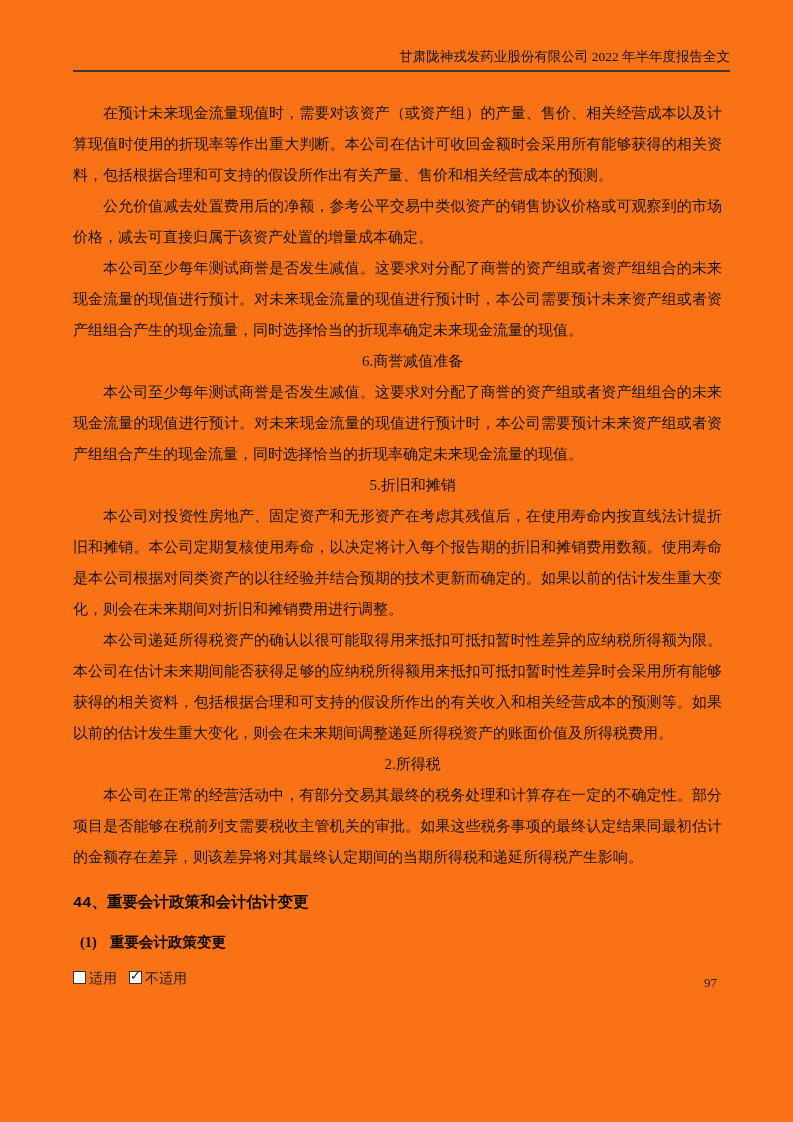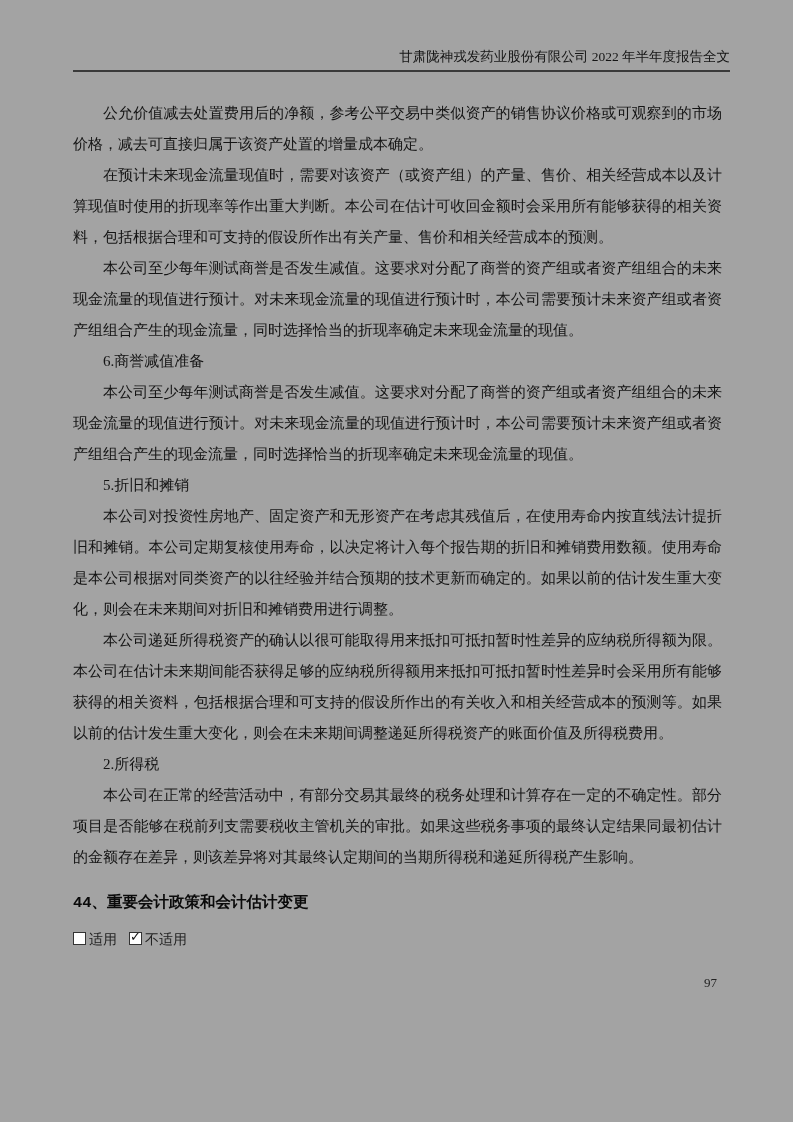--- a/index.html
+++ b/index.html
@@ -1,21 +1,21 @@
 <!DOCTYPE html>
 <html><head>
 <meta charset="utf-8">
 <style>
   html, body { margin: 0; padding: 0; background: #e8e8e8; }
   .page {
     position: relative;
     width: 793px;
     height: 1122px;
     margin: 0 auto;
-    background: #a3a3a3;
+    background: #f97316;
     font-family: "Liberation Serif", "DejaVu Serif", serif;
     color: #111111;
     overflow: hidden;
   }
   .header {
     margin: 0 63px 0 73px;
     padding-top: 49px;
     padding-bottom: 5px;
     border-bottom: 2px solid #3a3a3a;
     text-align: right;
@@ -27,21 +27,21 @@
     margin: 26px 71px 0 73px;
   }
   .para, .clause-h {
     margin: 0;
     font-size: 15px;
     line-height: 31px;
     text-indent: 2em;
     text-align: justify;
     color: #141414;
   }
-  .clause-h { text-align: left; }
+  .clause-h { text-align: center; }
   .section-heading {
     margin: 15px 0 0 0;
     font-size: 15.5px;
     line-height: 31px;
     font-weight: bold;
     color: #0a0a0a;
     font-family: Liberation Mono, monospace;
   }
   .subsection-heading {
     margin: 8px 0 0 7px;
@@ -89,33 +89,36 @@
 </head>
 <body>
 
 <div class="page">
 
   <div class="header">
     <span>甘肃陇神戎发药业股份有限公司 2022 年半年度报告全文</span>
   </div>
 
   <div class="body-col">
+    <p class="para">在预计未来现金流量现值时，需要对该资产（或资产组）的产量、售价、相关经营成本以及计算现值时使用的折现率等作出重大判断。本公司在估计可收回金额时会采用所有能够获得的相关资料，包括根据合理和可支持的假设所作出有关产量、售价和相关经营成本的预测。</p>
     <p class="para">公允价值减去处置费用后的净额，参考公平交易中类似资产的销售协议价格或可观察到的市场价格，减去可直接归属于该资产处置的增量成本确定。</p>
-    <p class="para">在预计未来现金流量现值时，需要对该资产（或资产组）的产量、售价、相关经营成本以及计算现值时使用的折现率等作出重大判断。本公司在估计可收回金额时会采用所有能够获得的相关资料，包括根据合理和可支持的假设所作出有关产量、售价和相关经营成本的预测。</p>
     <p class="para">本公司至少每年测试商誉是否发生减值。这要求对分配了商誉的资产组或者资产组组合的未来现金流量的现值进行预计。对未来现金流量的现值进行预计时，本公司需要预计未来资产组或者资产组组合产生的现金流量，同时选择恰当的折现率确定未来现金流量的现值。</p>
     <p class="clause-h">6.商誉减值准备</p>
     <p class="para">本公司至少每年测试商誉是否发生减值。这要求对分配了商誉的资产组或者资产组组合的未来现金流量的现值进行预计。对未来现金流量的现值进行预计时，本公司需要预计未来资产组或者资产组组合产生的现金流量，同时选择恰当的折现率确定未来现金流量的现值。</p>
     <p class="clause-h">5.折旧和摊销</p>
     <p class="para">本公司对投资性房地产、固定资产和无形资产在考虑其残值后，在使用寿命内按直线法计提折旧和摊销。本公司定期复核使用寿命，以决定将计入每个报告期的折旧和摊销费用数额。使用寿命是本公司根据对同类资产的以往经验并结合预期的技术更新而确定的。如果以前的估计发生重大变化，则会在未来期间对折旧和摊销费用进行调整。</p>
     <p class="para">本公司递延所得税资产的确认以很可能取得用来抵扣可抵扣暂时性差异的应纳税所得额为限。本公司在估计未来期间能否获得足够的应纳税所得额用来抵扣可抵扣暂时性差异时会采用所有能够获得的相关资料，包括根据合理和可支持的假设所作出的有关收入和相关经营成本的预测等。如果以前的估计发生重大变化，则会在未来期间调整递延所得税资产的账面价值及所得税费用。</p>
     <p class="clause-h">2.所得税</p>
     <p class="para">本公司在正常的经营活动中，有部分交易其最终的税务处理和计算存在一定的不确定性。部分项目是否能够在税前列支需要税收主管机关的审批。如果这些税务事项的最终认定结果同最初估计的金额存在差异，则该差异将对其最终认定期间的当期所得税和递延所得税产生影响。</p>
 
     <h2 class="section-heading">44、重要会计政策和会计估计变更</h2>
 
+    <h3 class="subsection-heading">
+      <span class="num">(1)</span><span>重要会计政策变更</span>
+    </h3>
 
     <div class="applicability">
       <span class="cb"><span class="mark"></span></span><span>适用</span><span class="gap"></span><span class="cb"><span class="mark">✓</span></span><span>不适用</span>
     </div>
   </div>
 
   <div class="footer-pagenum">97</div>
 
 </div>
 

